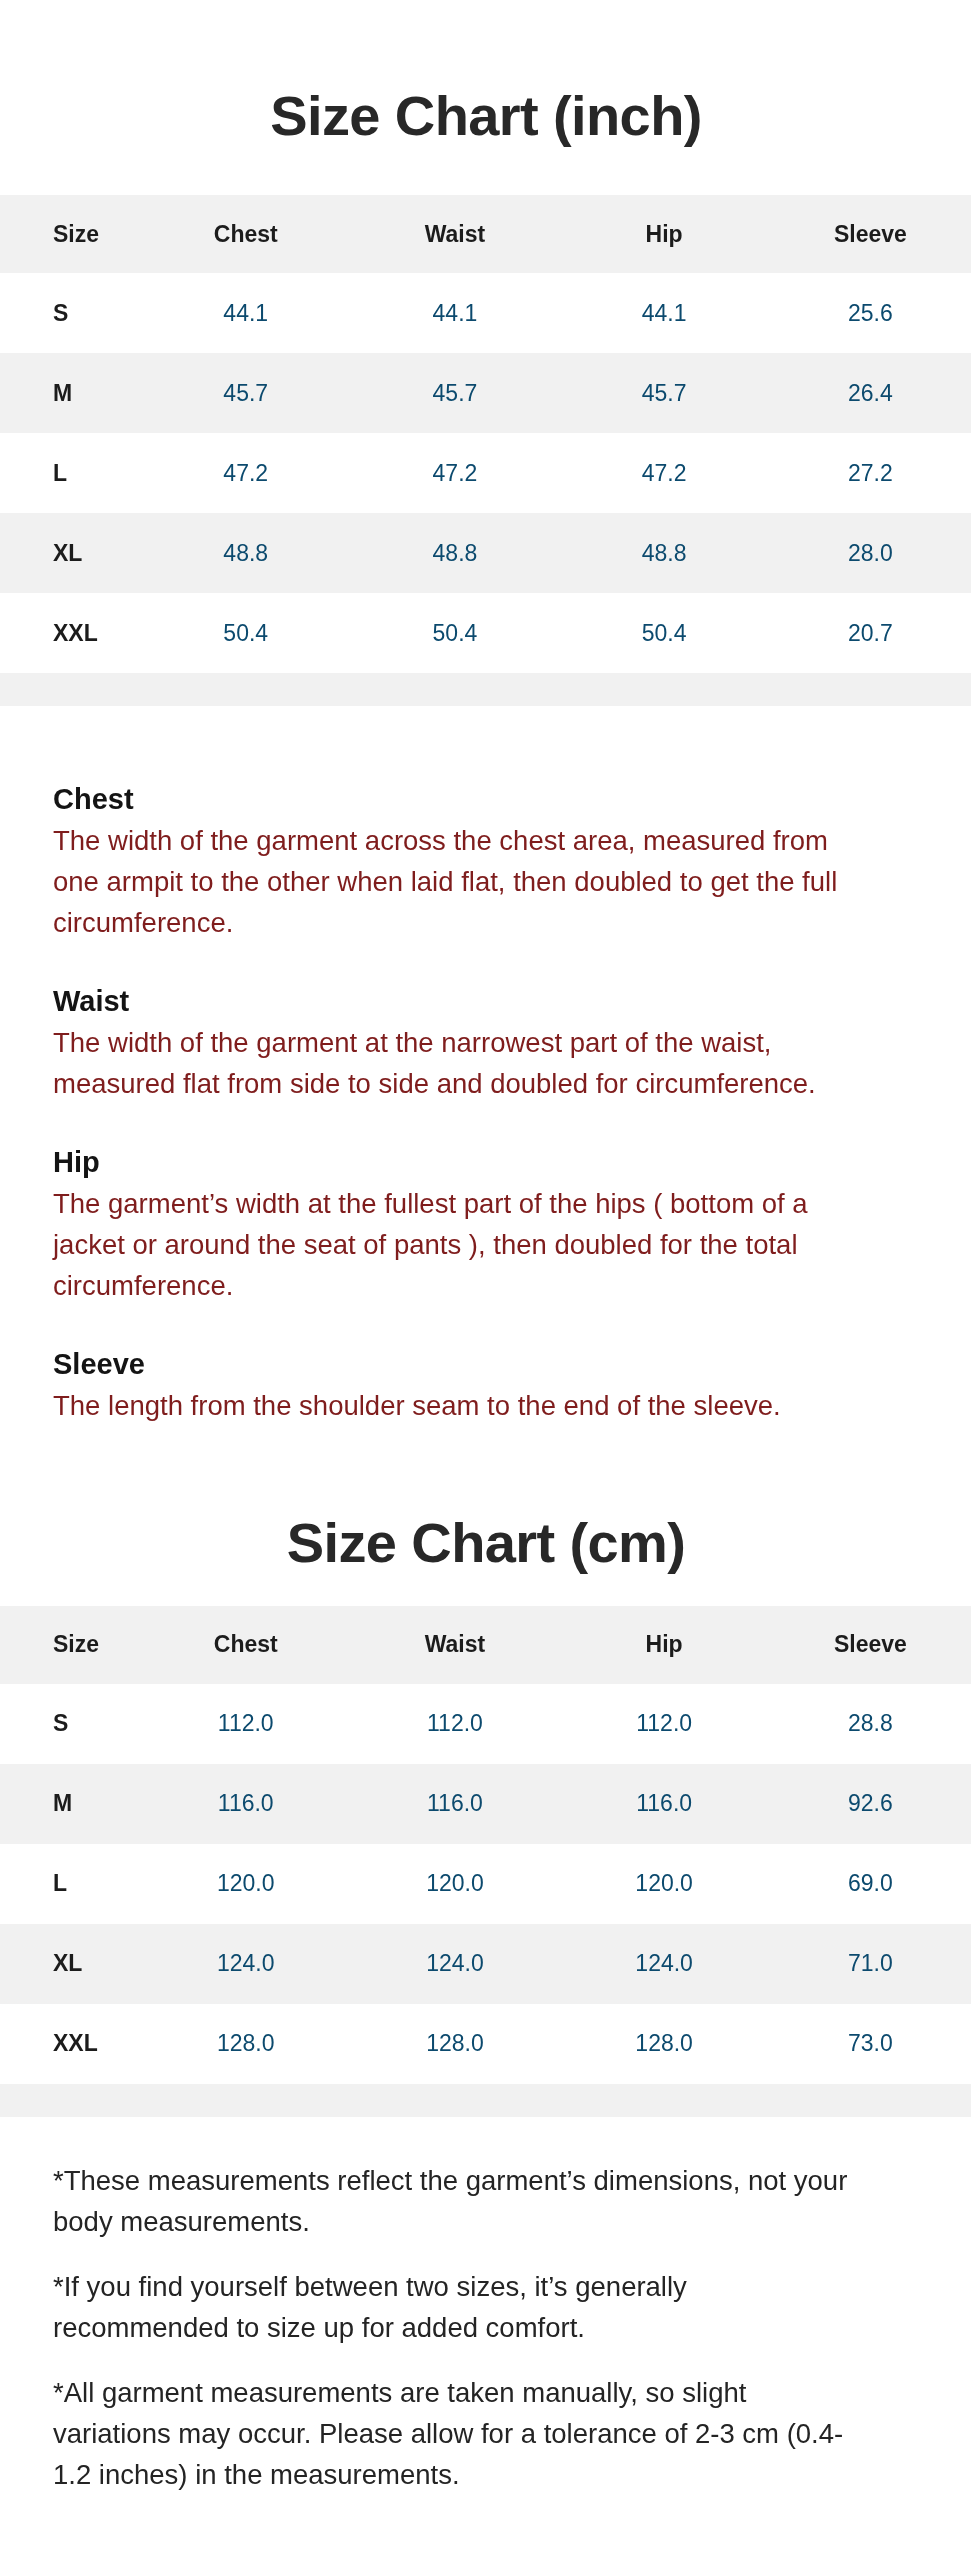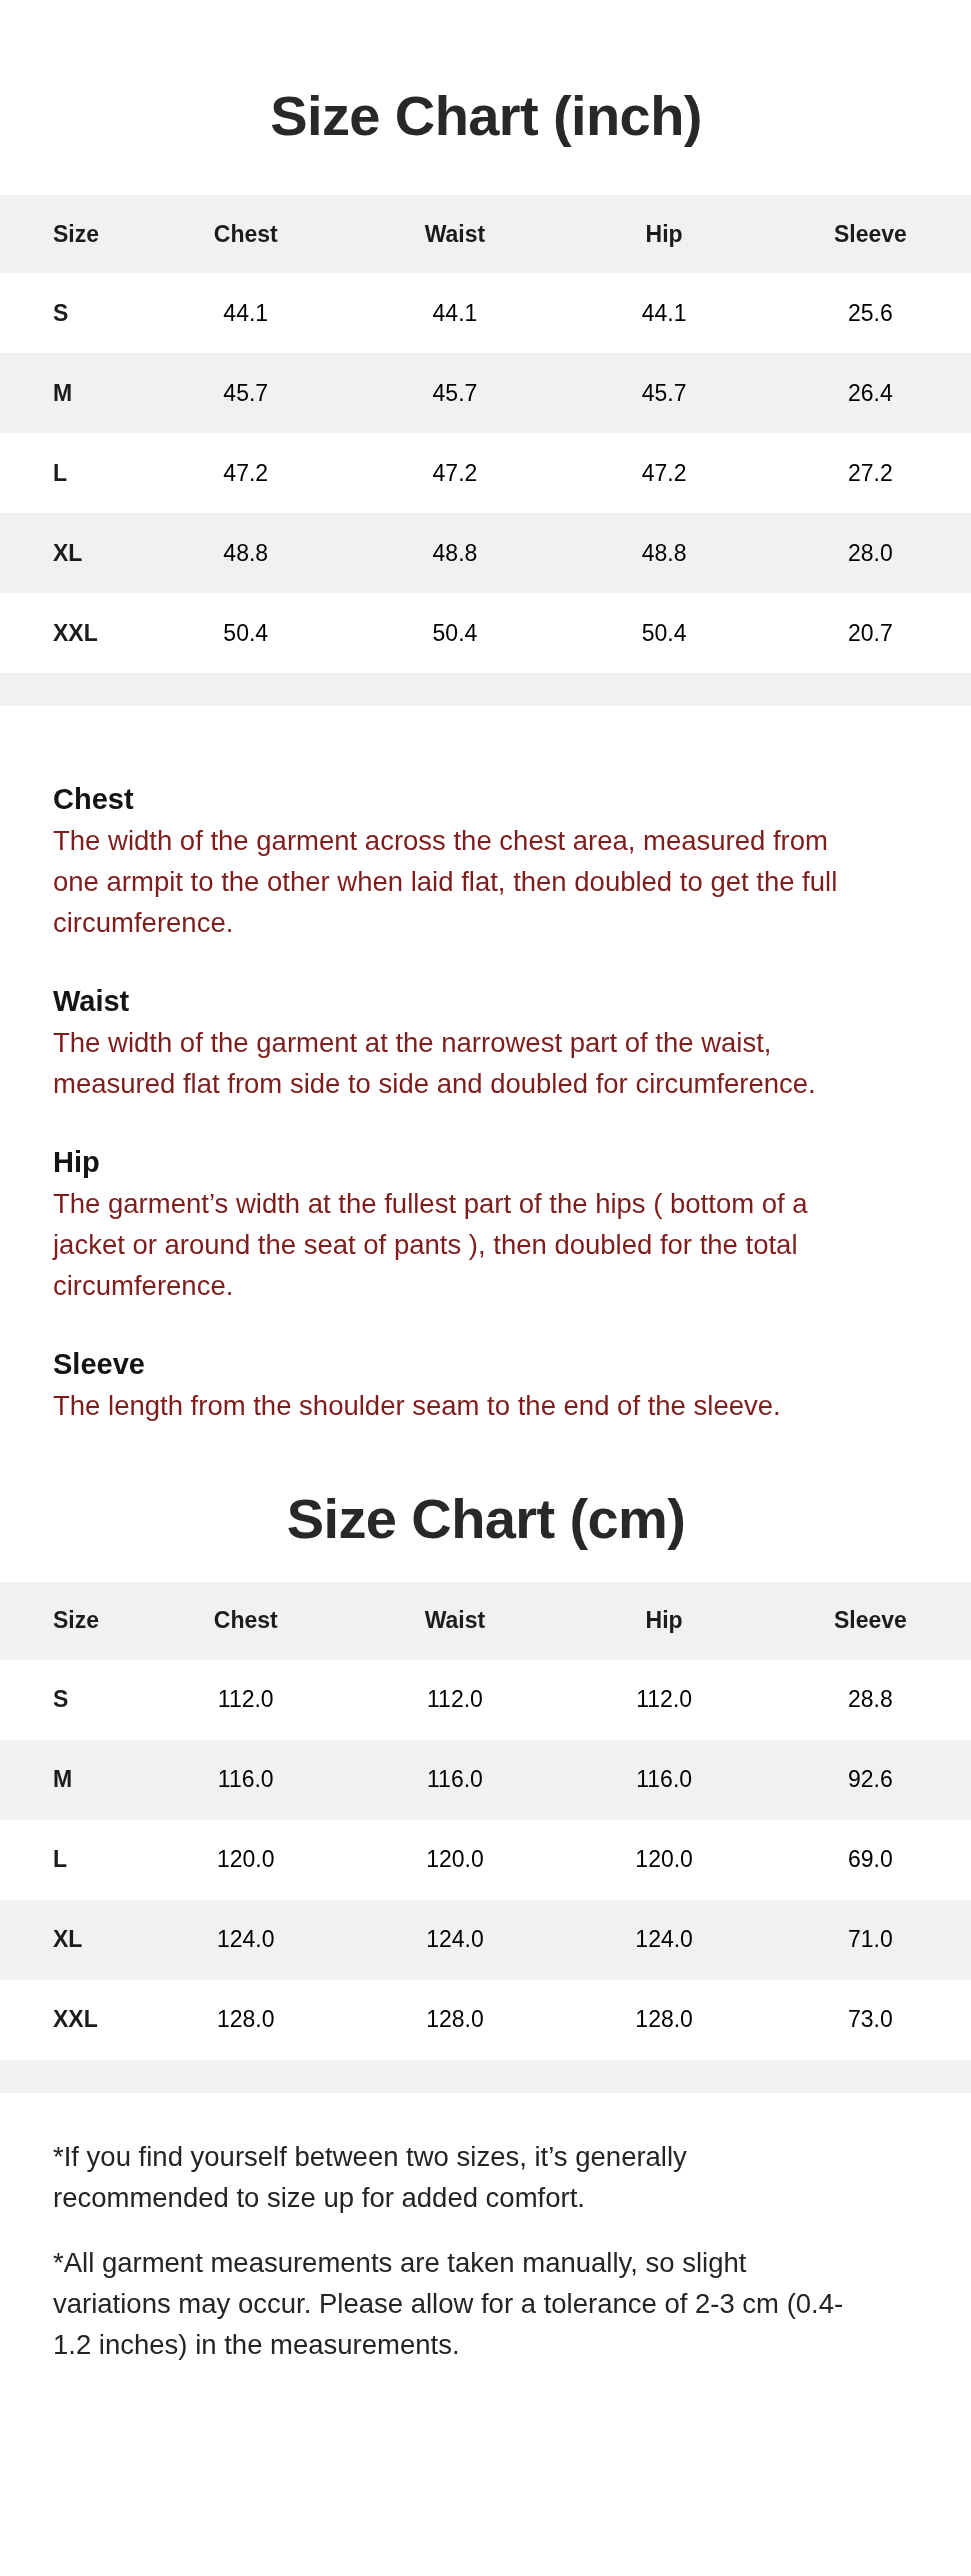--- a/index.html
+++ b/index.html
@@ -7,37 +7,37 @@
   body {
     width:972px; height:2576px; overflow:hidden;
     font-family:"Liberation Sans","DejaVu Sans",sans-serif;
     color:#242424;
   }
   .chart-title {
     text-align:center; font-size:56px; font-weight:700;
     letter-spacing:-0.6px; color:#282828; line-height:1.15;
   }
   .title-inch { margin:84px 0 47px 0; }
-  .title-cm   { margin:61px 0 30px 0; }
+  .title-cm   { margin:85px 0 30px 0; }
 
   table.size-table {
     width:100%; border-collapse:collapse; border-spacing:0;
     font-size:23px; table-layout:fixed;
   }
   col.col-size { width:141px; }
   col.col-mid  { width:209px; }
   col.col-last { width:203px; }
 
   .size-table thead tr { height:78px; background:#f1f1f1; }
   .size-table tbody tr { height:80px; background:#ffffff; }
   .size-table tbody tr:nth-child(even) { background:#f1f1f1; }
   .size-table tfoot td { height:33px; background:#f1f1f1; }
 
   .size-table th { font-weight:700; color:#1c1c1c; text-align:center; vertical-align:middle; }
-  .size-table td { font-weight:400; color:#000000; text-align:center; vertical-align:middle; }
+  .size-table td { font-weight:400; color:#0c4a6e; text-align:center; vertical-align:middle; }
   .size-table th.size-col, .size-table td.size-col {
     text-align:left; padding-left:53px; font-weight:700; color:#1c1c1c;
   }
 
   .definitions { margin:73px 0 0 53px; width:813px; }
   .definition { margin-bottom:38px; }
   .definition .term  { font-size:29px; font-weight:700; line-height:41px; color:#141414; }
   .definition .desc  {
     font-size:27.5px; font-weight:400; line-height:41px; color:#7f1d1d;
     hyphens:auto; -webkit-hyphens:auto; overflow-wrap:break-word;
@@ -195,16 +195,17 @@
     </tbody>
     <tfoot>
       <tr>
           <td colspan="5"></td>
         </tr>
     </tfoot>
   </table>
 </section>
 
 <section class="footnotes">
+  <p class="footnote">*These measurements reflect the garment’s dimensions, not your body measurements.</p>
   <p class="footnote">*If you find yourself between two sizes, it’s generally recommended to size up for added comfort.</p>
   <p class="footnote">*All garment measurements are taken manually, so slight variations may occur. Please allow for a tolerance of 2-3 cm (0.4-1.2 inches) in the measurements.</p>
 </section>
 
 
 </body></html>

